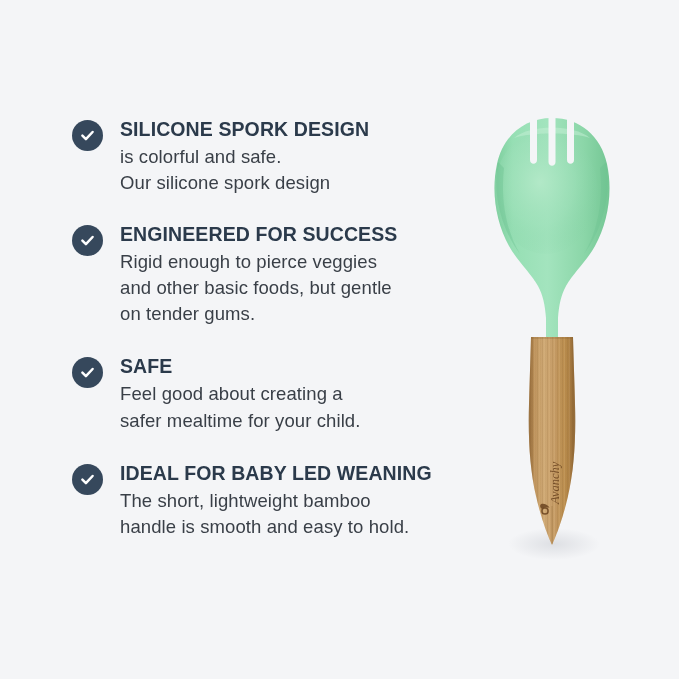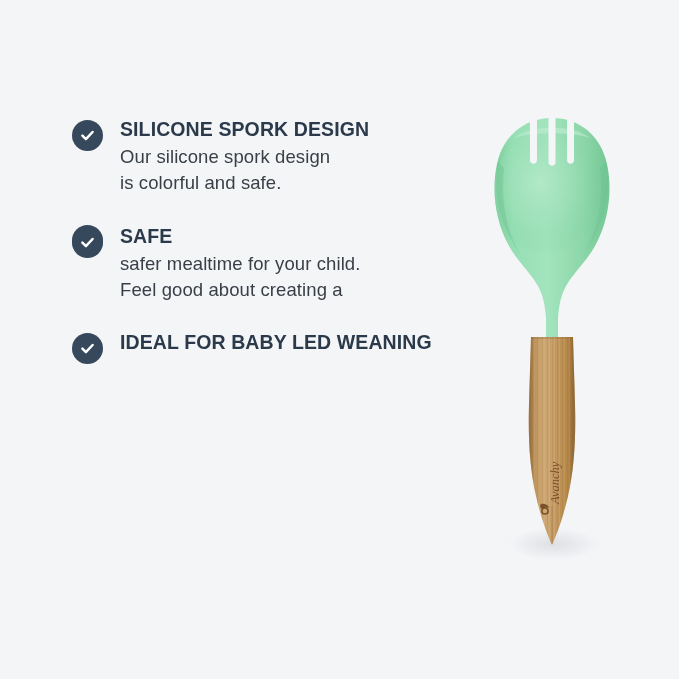--- a/index.html
+++ b/index.html
@@ -98,53 +98,63 @@
   <div class="feature-list">
 
     <div class="feature f1">
       <span class="check-icon">
         <svg width="17" height="17" viewBox="0 0 17 17" aria-hidden="true">
           <path d="M3.4 8.7 L6.9 12.1 L13.6 5.0" fill="none" stroke="#ffffff" stroke-width="2.5" stroke-linecap="round" stroke-linejoin="round"></path>
         </svg>
       </span>
       <p class="feature-title">SILICONE SPORK DESIGN</p>
       <p class="feature-body">
+        <span class="ln">is colorful and safe.</span>
         <span class="ln">Our silicone spork design</span>
-        <span class="ln">is colorful and safe.</span>
       </p>
     </div>
 
     <div class="feature f2">
       <span class="check-icon">
         <svg width="17" height="17" viewBox="0 0 17 17" aria-hidden="true">
           <path d="M3.4 8.7 L6.9 12.1 L13.6 5.0" fill="none" stroke="#ffffff" stroke-width="2.5" stroke-linecap="round" stroke-linejoin="round"></path>
         </svg>
       </span>
+      <p class="feature-title">ENGINEERED FOR SUCCESS</p>
+      <p class="feature-body">
+        <span class="ln">Rigid enough to pierce veggies</span>
+        <span class="ln">and other basic foods, but gentle</span>
+        <span class="ln">on tender gums.</span>
+      </p>
     </div>
 
     <div class="feature f3">
       <span class="check-icon">
         <svg width="17" height="17" viewBox="0 0 17 17" aria-hidden="true">
           <path d="M3.4 8.7 L6.9 12.1 L13.6 5.0" fill="none" stroke="#ffffff" stroke-width="2.5" stroke-linecap="round" stroke-linejoin="round"></path>
         </svg>
       </span>
       <p class="feature-title">SAFE</p>
       <p class="feature-body">
+        <span class="ln">Feel good about creating a</span>
         <span class="ln">safer mealtime for your child.</span>
-        <span class="ln">Feel good about creating a</span>
       </p>
     </div>
 
     <div class="feature f4">
       <span class="check-icon">
         <svg width="17" height="17" viewBox="0 0 17 17" aria-hidden="true">
           <path d="M3.4 8.7 L6.9 12.1 L13.6 5.0" fill="none" stroke="#ffffff" stroke-width="2.5" stroke-linecap="round" stroke-linejoin="round"></path>
         </svg>
       </span>
       <p class="feature-title">IDEAL FOR BABY LED WEANING</p>
+      <p class="feature-body">
+        <span class="ln">The short, lightweight bamboo</span>
+        <span class="ln">handle is smooth and easy to hold.</span>
+      </p>
     </div>
 
   </div>
 
   <div class="product">
     <svg width="180" height="470" viewBox="0 0 180 470" aria-hidden="true">
       <defs>
 
         <linearGradient id="mintGrad" x1="0" y1="0" x2="1" y2="0">
           <stop offset="0%" stop-color="#7ccd9c"></stop>

